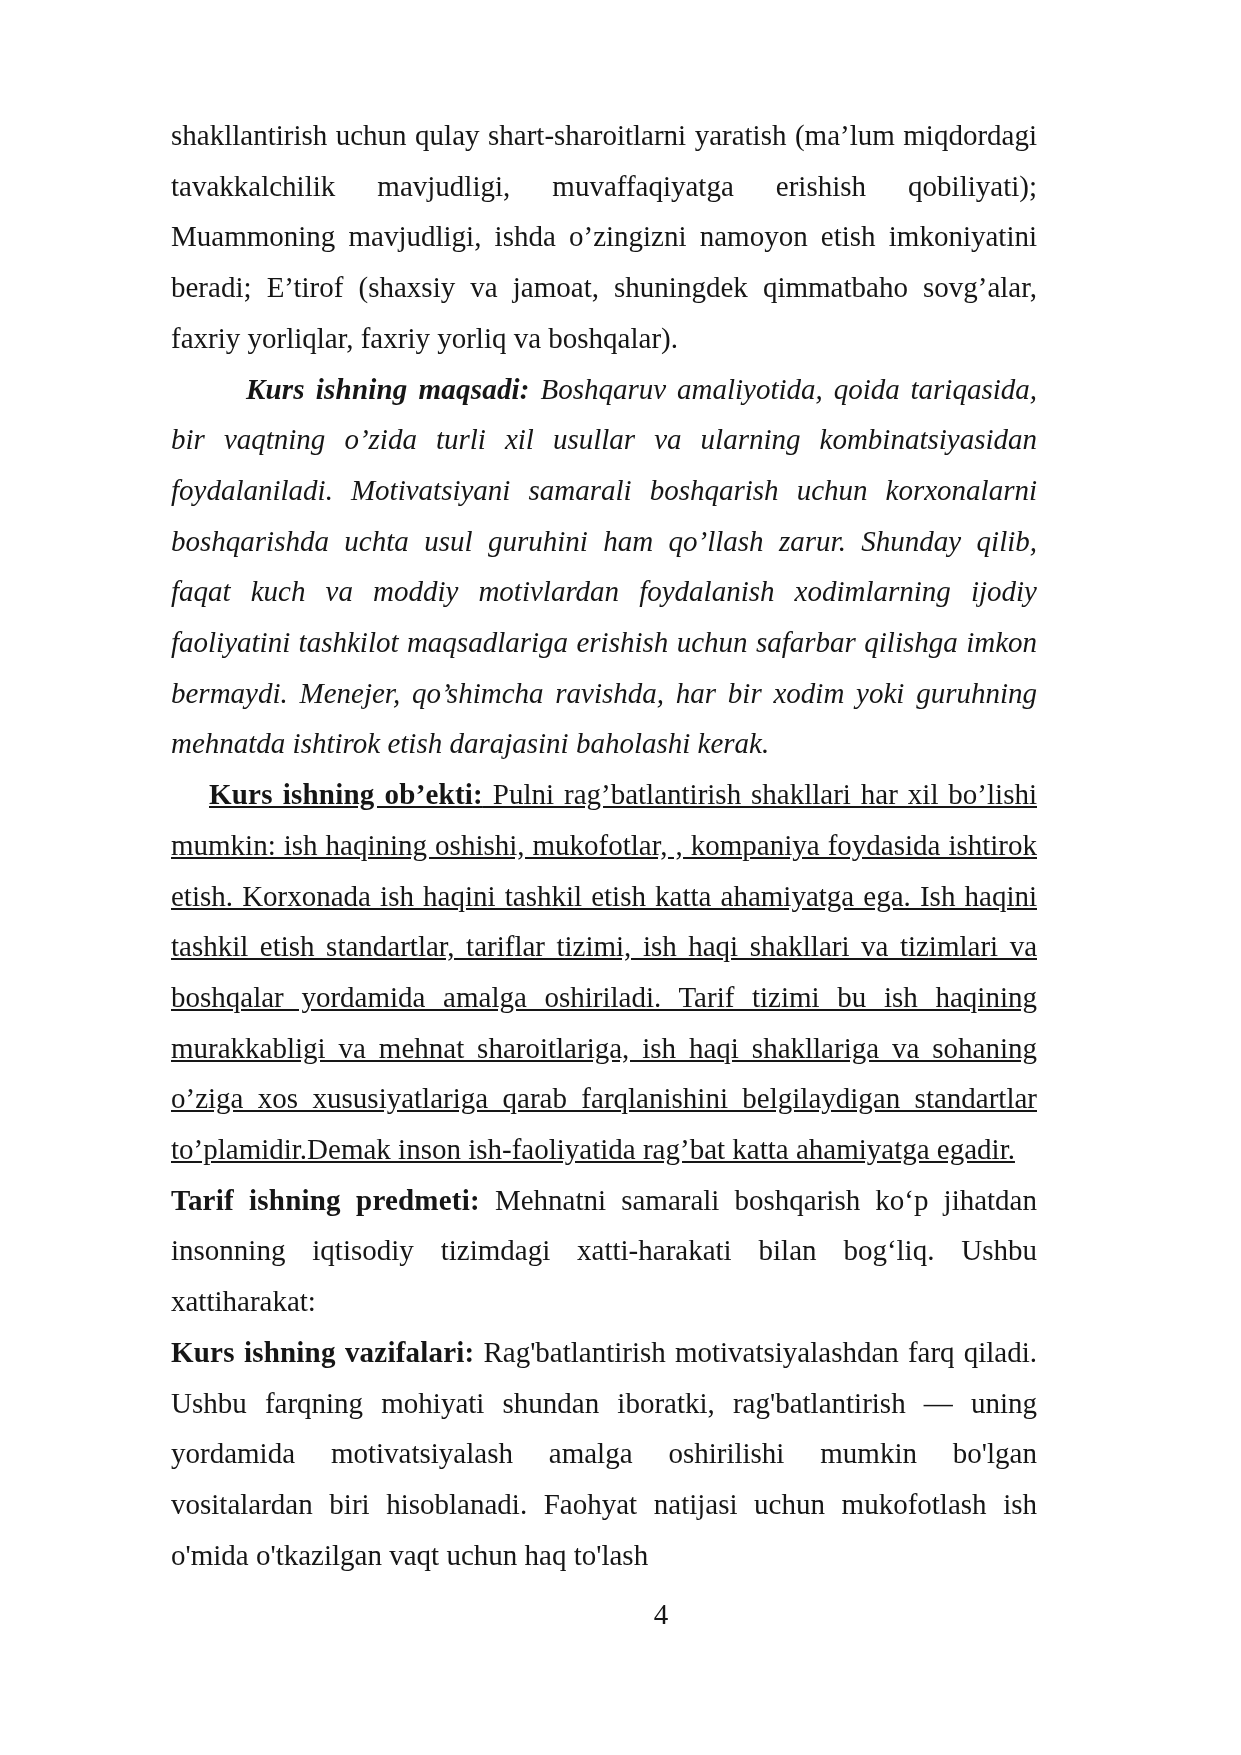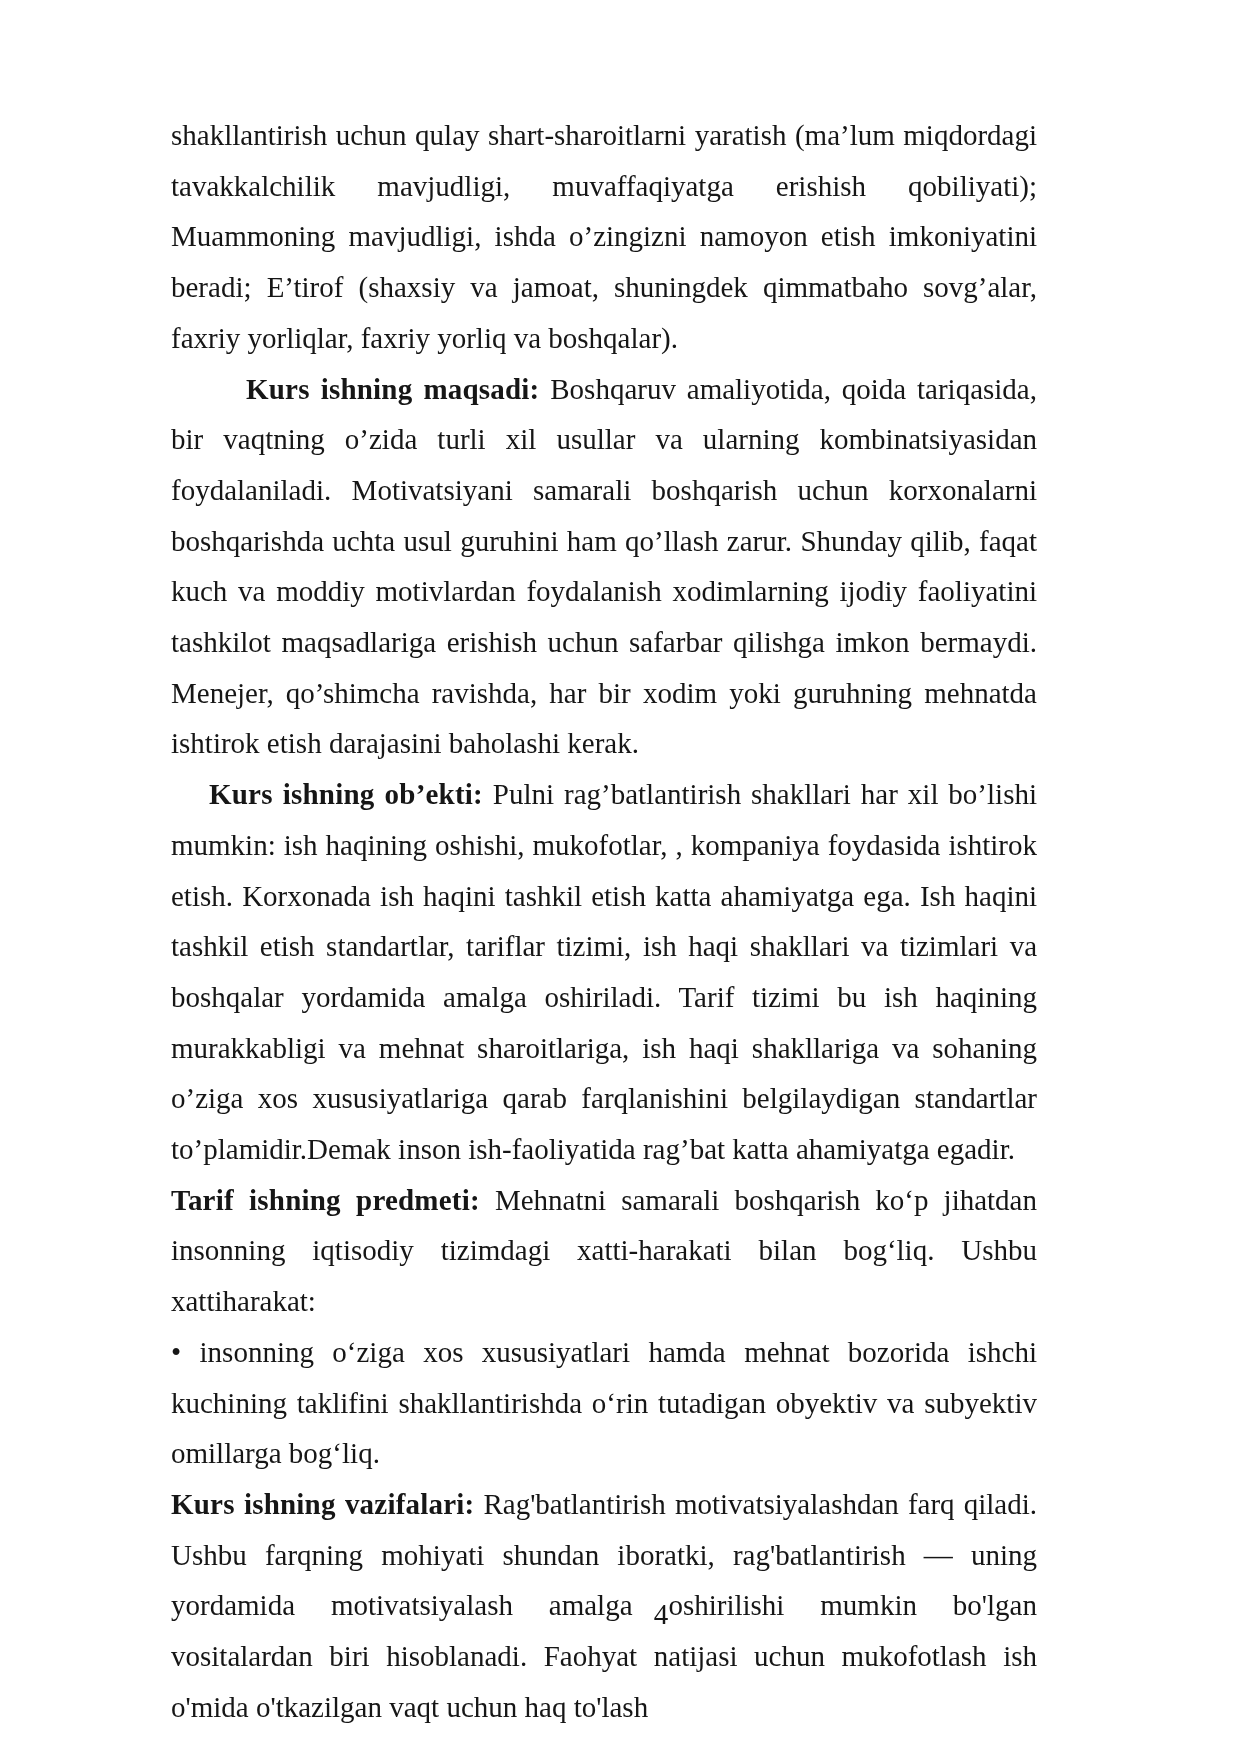--- a/index.html
+++ b/index.html
@@ -25,22 +25,22 @@
     font-family: "Liberation Serif", "DejaVu Serif", serif;
     font-size: 29px;
     line-height: 50.7px;
     text-align: justify;
     color: #161616;
   }
   .para {
     margin: 0;
     padding: 0;
   }
-  .indent-lg { text-indent: 75px; }
-  .indent-sm { text-indent: 38px; }
+  .indent-lg { text-indent: 75px; font-style: italic; }
+  .indent-sm { text-indent: 38px; text-decoration: underline; }
   .lead {
     font-weight: bold;
     letter-spacing: 0.2px;
   }
   .page-number {
     position: absolute;
     top: 1597px;
     left: 661px;
     transform: translateX(-50%);
     font-family: "Liberation Serif", "DejaVu Serif", serif;
@@ -58,21 +58,20 @@
 
     <p class="para"><span>shakllantirish uchun qulay shart-sharoitlarni yaratish (ma’lum miqdordagi tavakkalchilik mavjudligi, muvaffaqiyatga erishish qobiliyati); Muammoning mavjudligi, ishda o’zingizni namoyon etish imkoniyatini beradi; E’tirof (shaxsiy va jamoat, shuningdek qimmatbaho sovg’alar, faxriy yorliqlar, faxriy yorliq va boshqalar).</span></p>
 
     <p class="para indent-lg"><b class="lead">Kurs ishning maqsadi:</b><span> Boshqaruv amaliyotida, qoida tariqasida, bir vaqtning o’zida turli xil usullar va ularning kombinatsiyasidan foydalaniladi. Motivatsiyani samarali boshqarish uchun korxonalarni boshqarishda uchta usul guruhini ham qo’llash zarur. Shunday qilib, faqat kuch va moddiy motivlardan foydalanish xodimlarning ijodiy faoliyatini tashkilot maqsadlariga erishish uchun safarbar qilishga imkon bermaydi. Menejer, qo’shimcha ravishda, har bir xodim yoki guruhning mehnatda ishtirok etish darajasini baholashi kerak.</span></p>
 
     <p class="para indent-sm"><b class="lead">Kurs ishning ob’ekti:</b><span> Pulni rag’batlantirish shakllari har xil bo’lishi mumkin: ish haqining oshishi, mukofotlar, , kompaniya foydasida ishtirok etish. Korxonada ish haqini tashkil etish katta ahamiyatga ega. Ish haqini tashkil etish standartlar, tariflar tizimi, ish haqi shakllari va tizimlari va boshqalar yordamida amalga oshiriladi. Tarif tizimi bu ish haqining murakkabligi va mehnat sharoitlariga, ish haqi shakllariga va sohaning o’ziga xos xususiyatlariga qarab farqlanishini belgilaydigan standartlar to’plamidir.Demak inson ish-faoliyatida rag’bat katta ahamiyatga egadir.</span></p>
 
     <p class="para"><b class="lead">Tarif ishning predmeti:</b><span> Mehnatni samarali boshqarish ko‘p jihatdan insonning iqtisodiy tizimdagi xatti-harakati bilan bog‘liq. Ushbu xattiharakat:</span></p>
 
 
-    <p class="para"><span>• insonning o‘ziga xos xususiyatlari hamda mehnat bozorida ishchi kuchining taklifini shakllantirishda o‘rin tutadigan obyektiv va subyektiv omillarga bog‘liq.</span></p>
 
     <p class="para"><b class="lead">Kurs ishning vazifalari:</b><span> Rag'batlantirish motivatsiyalashdan farq qiladi. Ushbu farqning mohiyati shundan iboratki, rag'batlantirish — uning yordamida motivatsiyalash amalga oshirilishi mumkin bo'lgan vositalardan biri hisoblanadi. Faohyat natijasi uchun mukofotlash ish o'mida o'tkazilgan vaqt uchun haq to'lash</span></p>
 
   </div>
 
   <div class="page-number">4</div>
 
 </div>
 
 </body></html>

